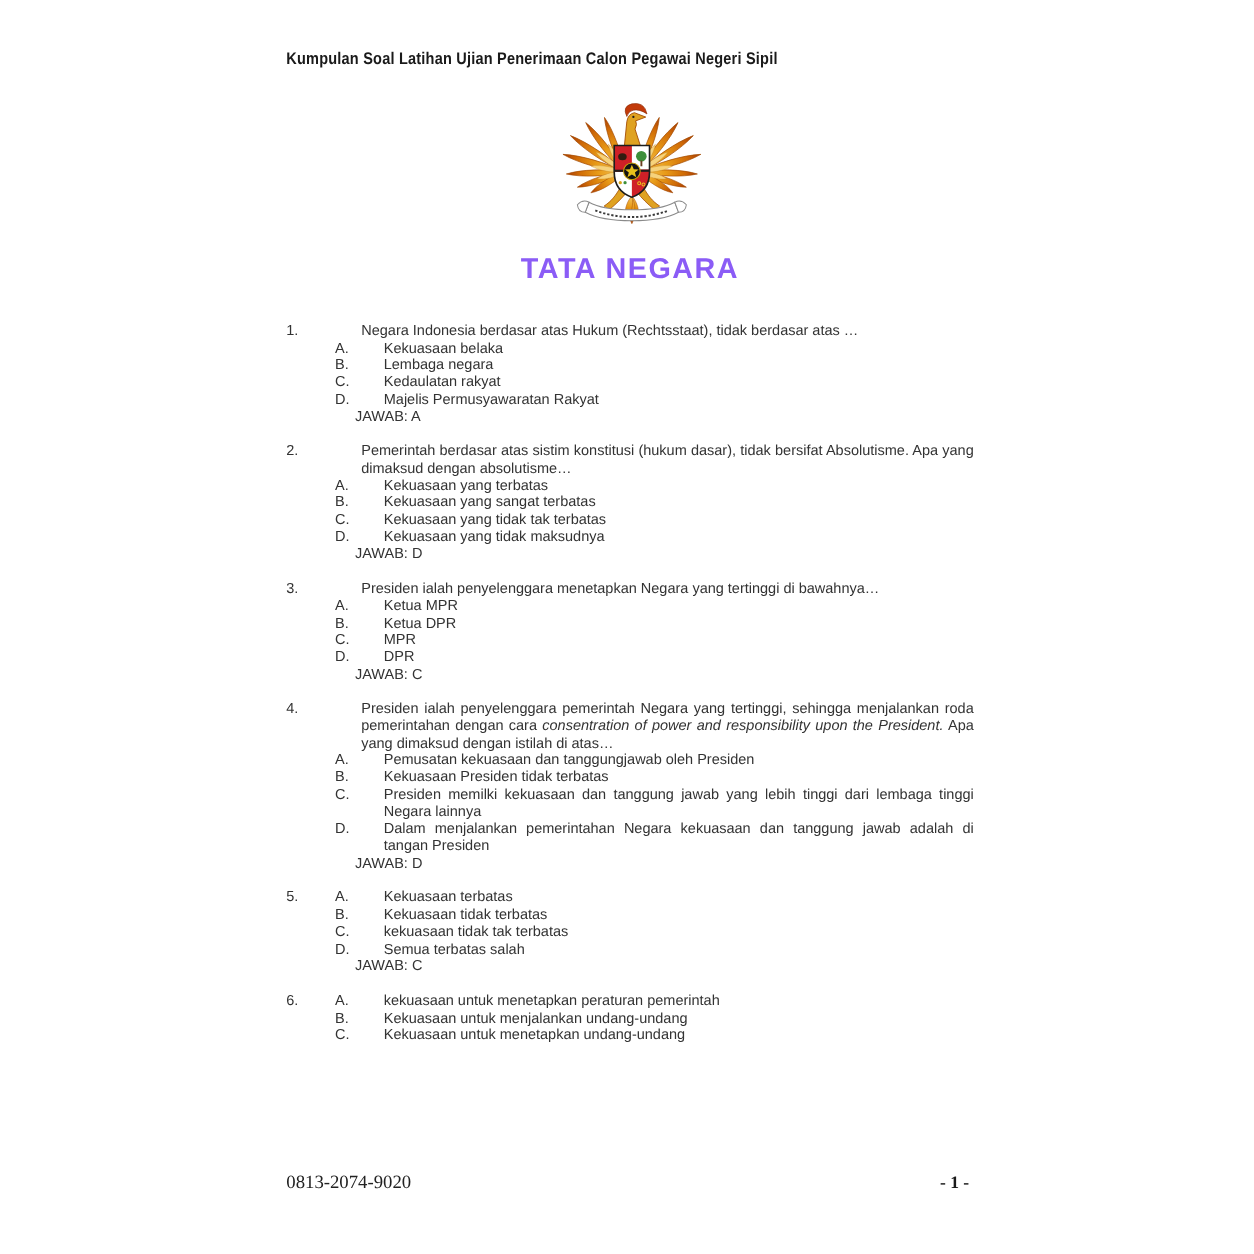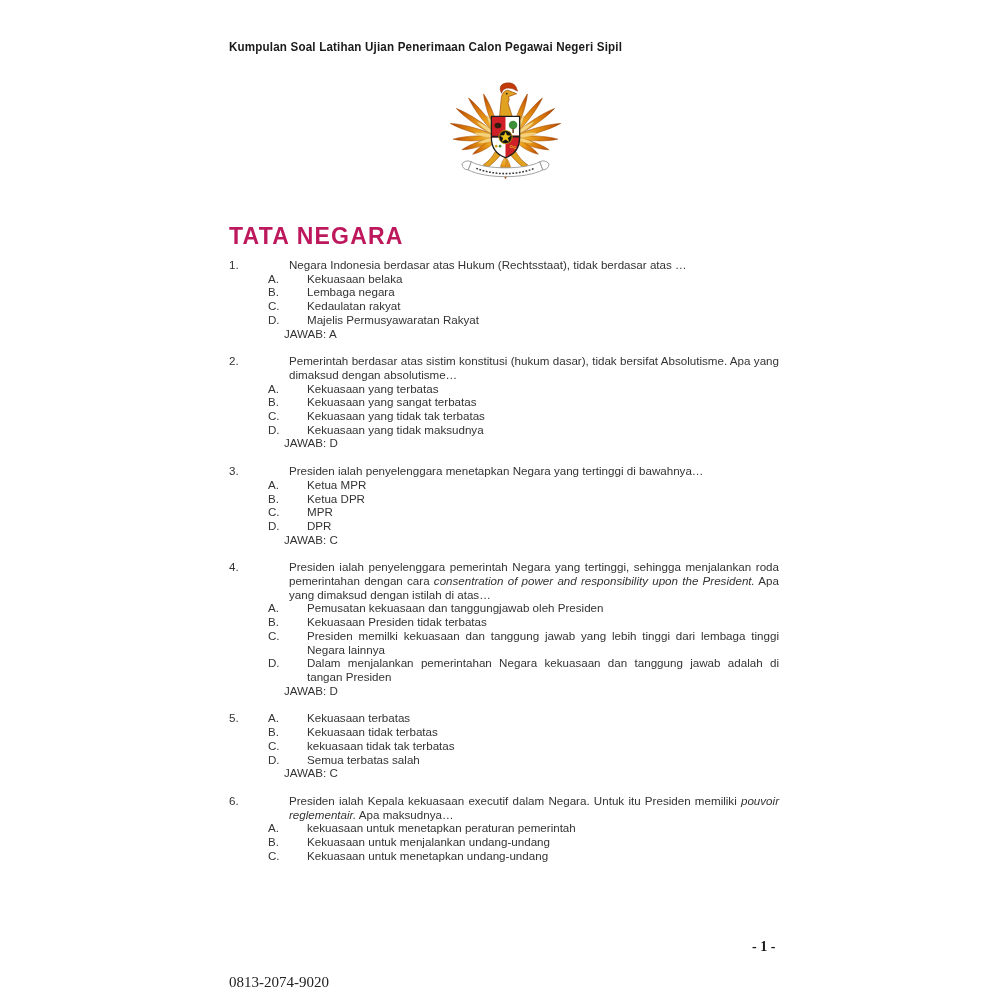--- a/index.html
+++ b/index.html
@@ -17,40 +17,40 @@
     font-size:13.5px;font-weight:bold;color:#1a1a1a;
     white-space:nowrap;
     transform:scaleX(0.86);transform-origin:left center;
     letter-spacing:0.2px;
   }
   .emblem{
     position:absolute;left:449px;top:79px;width:113px;height:103px;
   }
   .doc-title{
     position:absolute;left:229px;top:201px;width:550px;
-    font-size:23px;font-weight:bold;color:#be185d;
+    text-align:center;
+    font-size:23px;font-weight:bold;color:#8b5cf6;
     letter-spacing:1.2px;
-    margin-top:22px;
   }
   .question-list{
     position:absolute;left:229px;top:258px;width:550px;
     font-size:11.6px;line-height:13.7px;
   }
   .question-item{margin-bottom:14px;}
   .question-row{display:flex;}
   .question-number{flex:0 0 28px;width:28px;}
   .question-body{flex:1;min-width:0;}
   .question-text{text-align:justify;margin-left:32px;}
   .option-row{display:flex;margin-left:11px;}
   .option-letter{flex:0 0 39px;width:39px;}
   .option-text{flex:1;text-align:justify;}
   .answer-line{margin-left:27px;}
   .it{font-style:italic;}
   .footer-phone{
-    position:absolute;left:229px;top:974px;
+    position:absolute;left:229px;top:938px;
     font-family:"Liberation Serif", serif;
     font-size:15px;color:#222222;
   }
   .footer-page{
     position:absolute;left:752px;top:939px;
     font-family:"Liberation Serif", serif;
     font-size:14px;font-weight:bold;color:#1a1a1a;
   }
 </style>
 </head>
@@ -270,21 +270,20 @@
               <div class="option-text">Semua terbatas salah</div>
             </div>
             <div class="answer-line">JAWAB: C</div>
           </div>
         </div>
       </div>
       <div class="question-item">
         <div class="question-row">
           <div class="question-number">6.</div>
           <div class="question-body">
-            <div class="question-text"><span>Presiden ialah Kepala kekuasaan executif dalam Negara. Untuk itu Presiden memiliki </span><span class="it">pouvoir reglementair.</span><span> Apa maksudnya…</span></div>
             <div class="option-row">
               <div class="option-letter">A.</div>
               <div class="option-text">kekuasaan untuk menetapkan peraturan pemerintah</div>
             </div>
             <div class="option-row">
               <div class="option-letter">B.</div>
               <div class="option-text">Kekuasaan untuk menjalankan undang-undang</div>
             </div>
             <div class="option-row">
               <div class="option-letter">C.</div>

